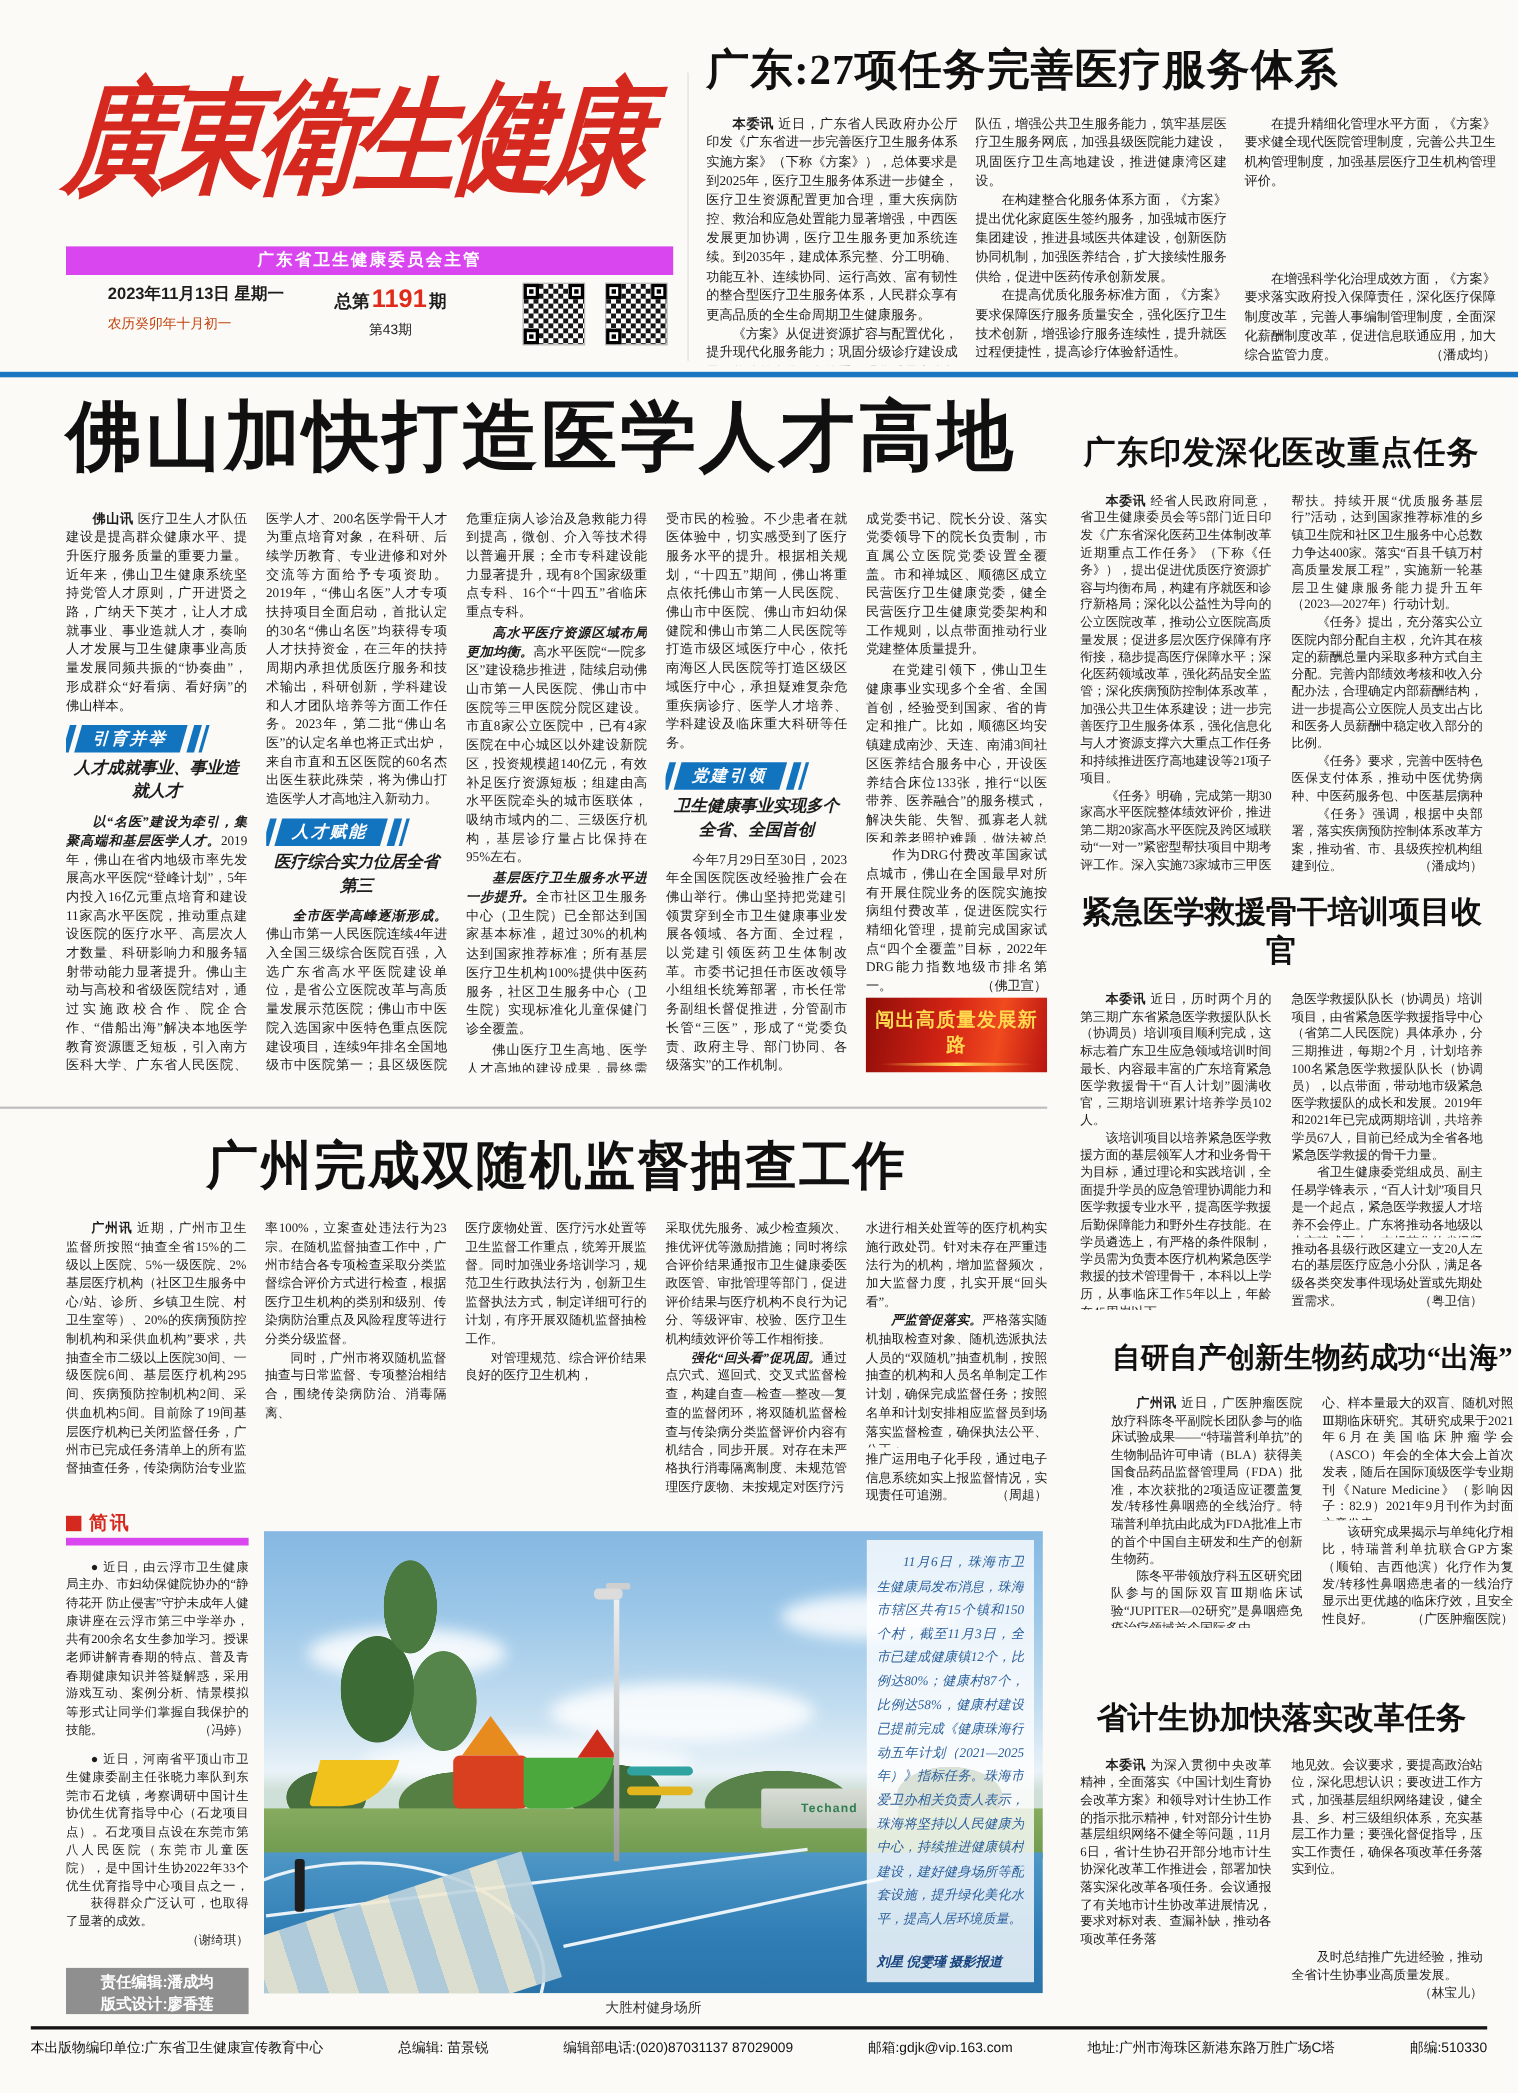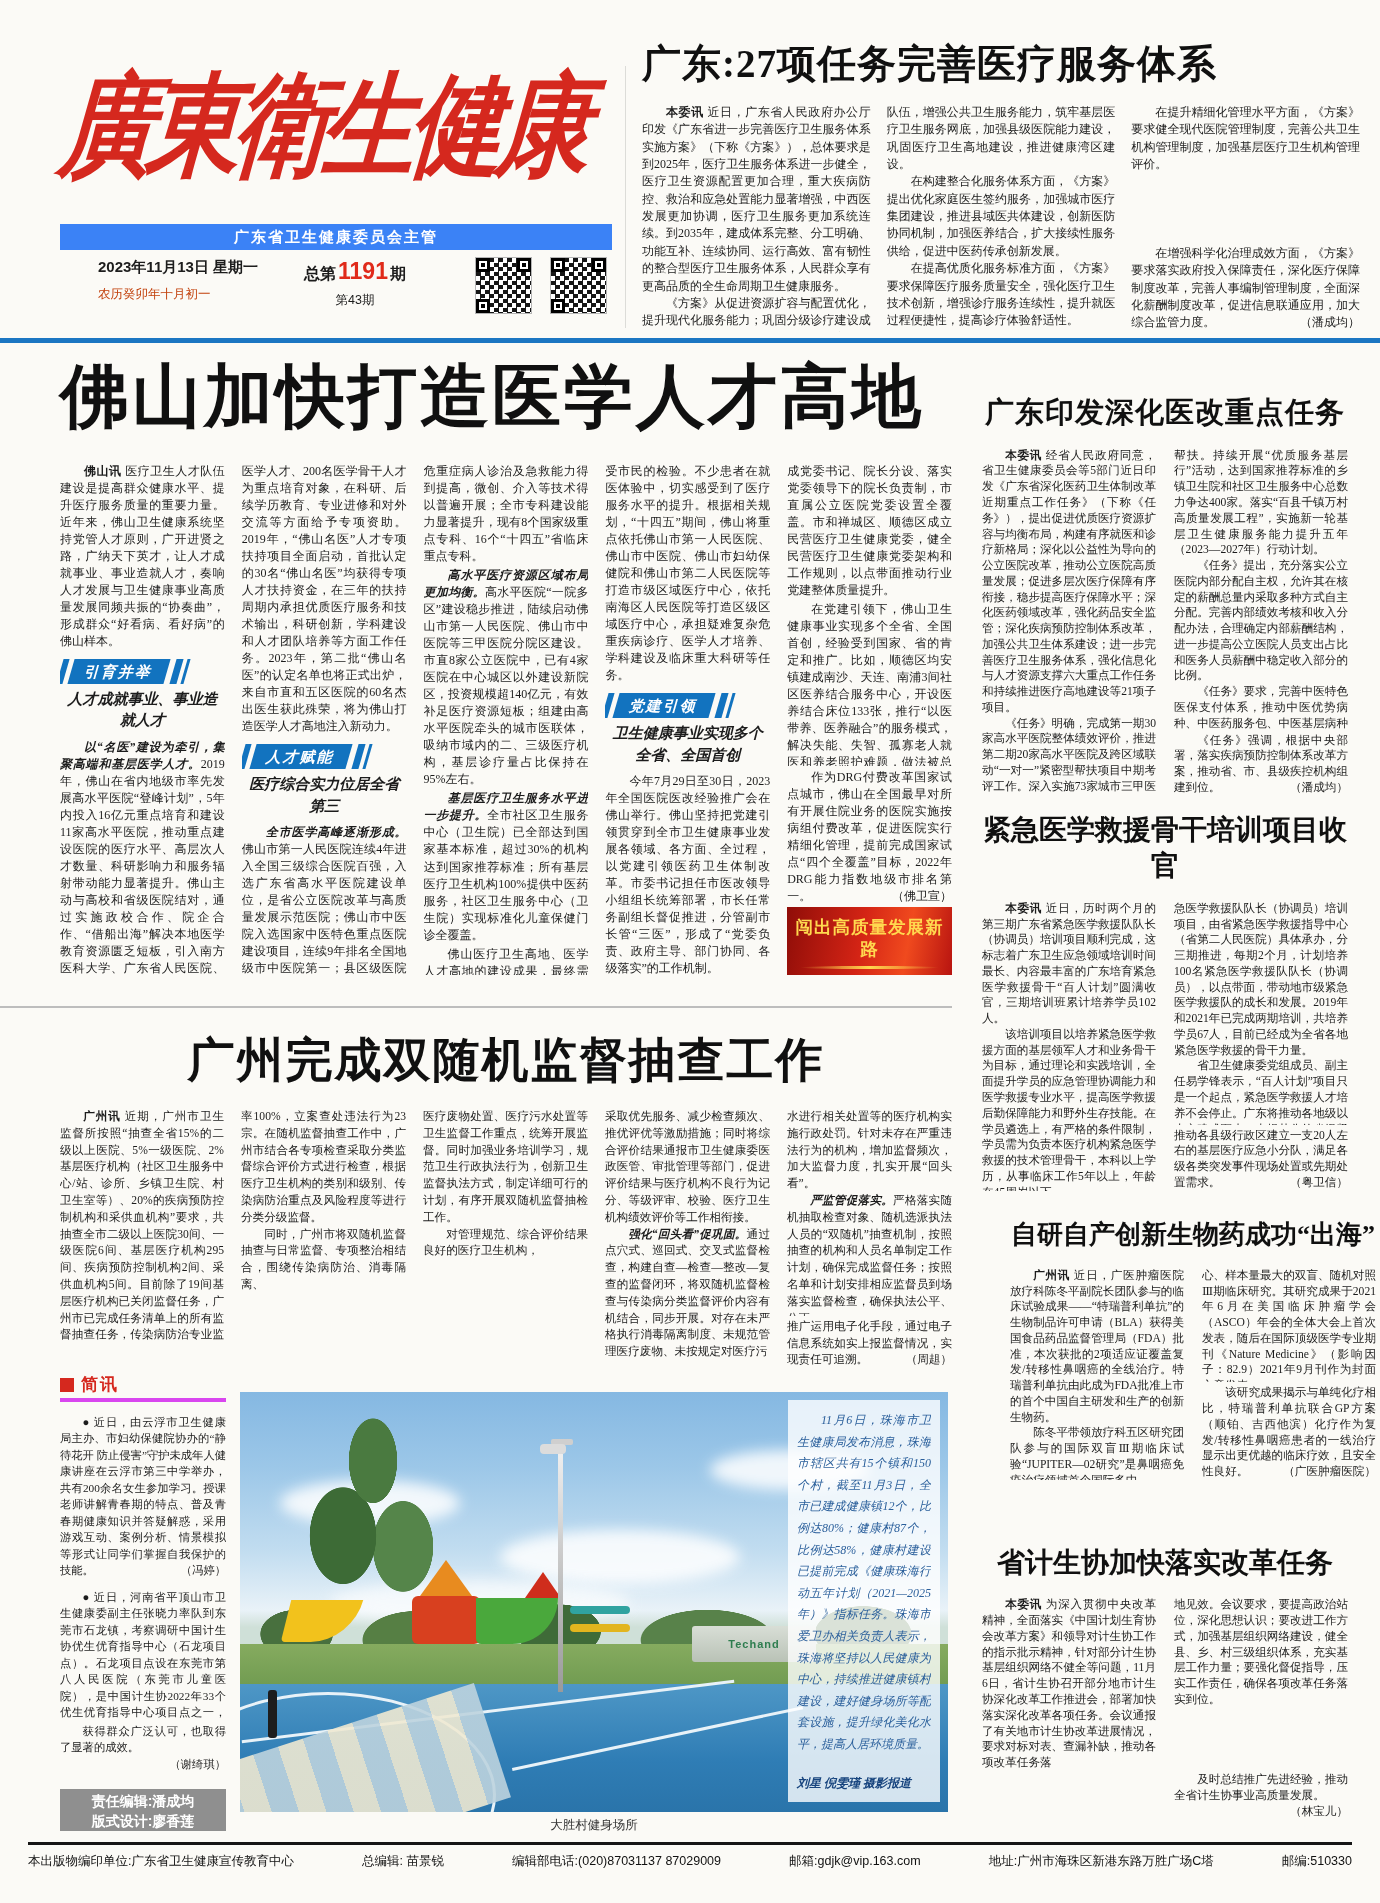--- a/index.html
+++ b/index.html
@@ -4,21 +4,21 @@
 <style>
   html,body{margin:0;padding:0;}
   body{width:1380px;height:1903px;position:relative;background:#fbfaf6;
        font-family:"Liberation Serif","DejaVu Serif",serif;color:#1c1c1c;overflow:hidden;}
   .abs{position:absolute;}
   .hl{font-family:"Liberation Serif","DejaVu Serif",serif;font-weight:bold;color:#101010;}
   
   .masthead{left:60px;top:28px;width:552px;}
   .mast-title{font-size:112px;line-height:196px;font-weight:bold;font-style:italic;color:#d5281e;
       letter-spacing:-8px;transform:scaleX(.84) skewX(-5deg);transform-origin:left center;white-space:nowrap;}
-  .mast-bar{height:26px;background:#3b82f6;color:#fff;text-align:center;
+  .mast-bar{height:26px;background:#d946ef;color:#fff;text-align:center;
       font:bold 15px/26px "Liberation Sans","DejaVu Sans",sans-serif;letter-spacing:2px;}
   .mast-info{display:flex;margin-top:8px;font-family:"Liberation Sans","DejaVu Sans",sans-serif;align-items:flex-start;}
   .mi-left{width:225px;padding-left:38px;box-sizing:border-box;}
   .mi-date{font-weight:bold;font-size:15px;white-space:nowrap;}
   .mi-lunar{font-size:12.5px;margin-top:9px;color:#c2410c;}
   .mi-mid{width:140px;text-align:center;}
   .mi-issue{font-weight:bold;font-size:16px;}
   .mi-issue b{color:#e02a1a;font-size:23px;padding:0 2px;}
   .mi-period{font-size:12.5px;margin-top:7px;}
   .qrs{display:flex;gap:20px;margin-left:auto;padding-right:6px;}
@@ -71,21 +71,21 @@
   .r-rescue{left:982px;top:812px;} .r-rescue h2{font-size:28px;} .r-rescue .cols{height:290px;}
   .r-biotech{left:982px;top:1218px;margin-left:28px;} .r-biotech h2{font-size:26px;} .r-biotech .cols{height:212px;}
   .r-family{left:982px;top:1545px;} .r-family h2{font-size:28px;} .r-family .cols{height:222px;}
   
   .gz{left:60px;top:1030px;width:892px;}
   .gz-head{font-size:47px;text-align:center;letter-spacing:2px;margin:0;line-height:1.3;}
   .gz-cols{margin-top:18px;height:260px;gap:17px;font-size:11.6px;line-height:1.45;}
   .gzc1{height:234px;flex:none;width:164px;}
   
   .briefs{left:60px;top:1376px;width:166px;height:406px;display:flex;flex-direction:column;}
-  .briefs-head{display:flex;align-items:center;border-bottom:4px solid #d946ef;padding-bottom:5px;}
+  .briefs-head{display:flex;align-items:center;border-bottom:7px solid #d946ef;padding-bottom:5px;}
   .briefs-sq{width:14px;height:14px;background:#d5281e;margin-right:7px;}
   .briefs-title{color:#d5281e;font:bold 17px/1 "Liberation Sans","DejaVu Sans",sans-serif;letter-spacing:2px;}
   .briefs-body{flex:1;overflow:hidden;display:flex;flex-direction:column;margin-top:12px;
       font-size:11.3px;line-height:1.46;text-align:justify;}
   .briefs-body p{margin:0 0 10px;text-indent:2em;}
   .briefs-body .flow{flex:1;overflow:hidden;}
   .edbox{left:60px;top:1789px;width:166px;height:42px;background:#8f8f8f;color:#fff;text-align:center;
       font:bold 14px/20px "Liberation Sans","DejaVu Sans",sans-serif;padding-top:2px;box-sizing:border-box;}
   
   .photo{left:240px;top:1392px;width:708px;height:420px;overflow:hidden;

